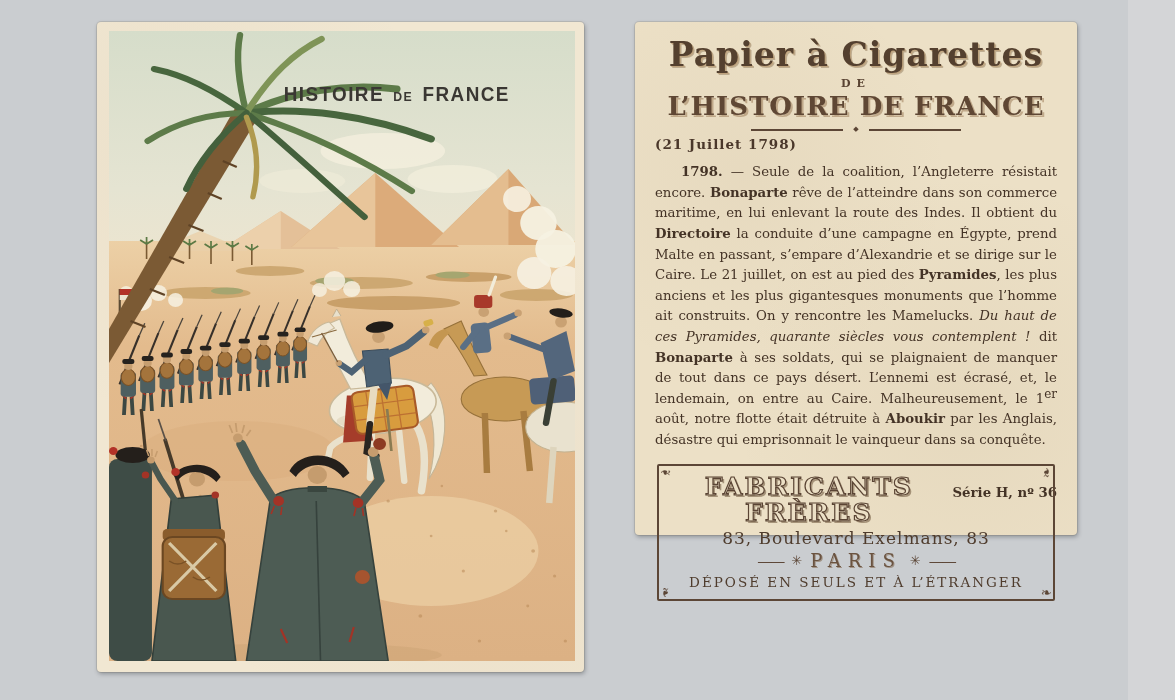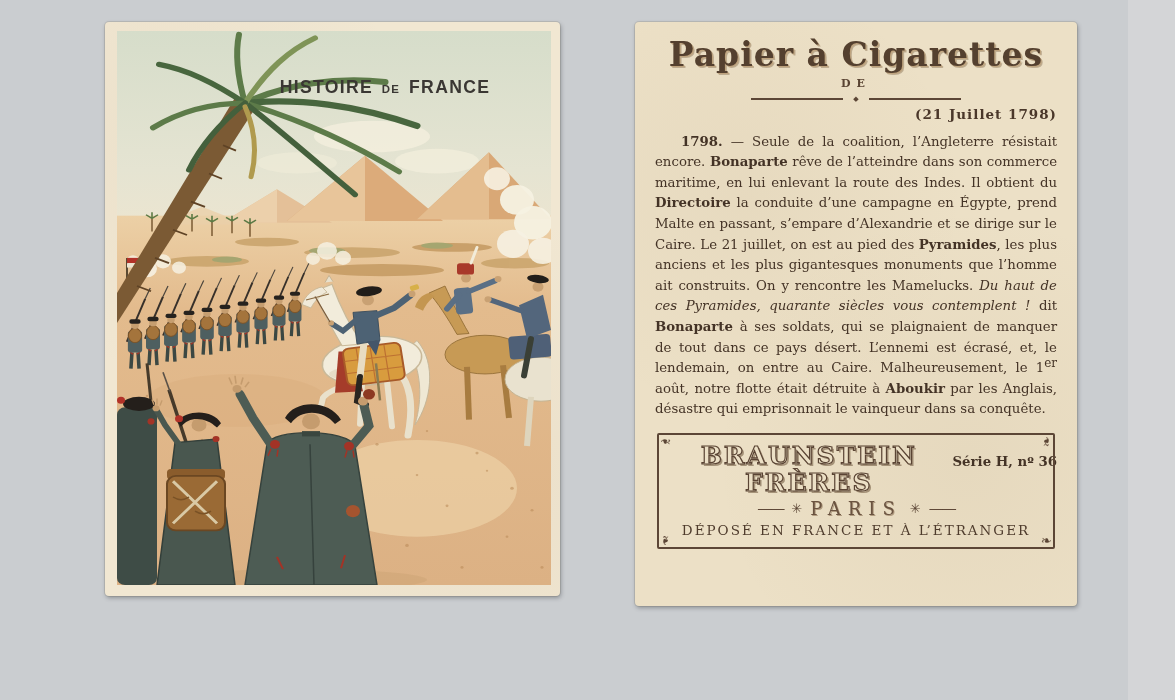--- a/index.html
+++ b/index.html
@@ -8,31 +8,32 @@
     background:#cacdd0;
     font-family:"DejaVu Serif","Liberation Serif",serif;
   }
   .bg-strip{position:absolute;top:0;right:0;width:47px;height:700px;background:#d4d5d7;}
   .card{
     position:absolute;border-radius:4px;
     box-shadow:1px 2px 4px rgba(70,75,82,.45), 0 0 0 1px rgba(120,110,90,.18);
   }
   
   #front-card{
-    left:105px;top:22px;width:455px;height:574px;
+    left:97px;top:22px;width:455px;height:650px;
     background:
       radial-gradient(circle at 15% 20%, rgba(140,110,70,.05), transparent 40%),
       radial-gradient(circle at 85% 80%, rgba(140,110,70,.06), transparent 45%),
       #f1e7d2;
+    padding-left: 32px;
   }
   #front-art{position:absolute;left:12px;top:9px;right:9px;bottom:11px;}
   #front-art svg{display:block;width:100%;height:100%;}
   
   #back-card{
-    left:635px;top:22px;width:442px;height:584px;
+    left:635px;top:22px;width:442px;height:513px;
     background:
       radial-gradient(circle at 25% 30%, rgba(130,100,60,.05), transparent 42%),
       radial-gradient(circle at 75% 75%, rgba(130,100,60,.06), transparent 46%),
       #ece0c6;
     color:#4a372a;
   }
   .back-inner{position:absolute;inset:0;padding:16px 20px 0 20px;box-sizing:border-box;}
   .hdr-line1{
     text-align:center;font-size:33px;font-weight:bold;color:#54402f;
     letter-spacing:1px;line-height:1.05;
@@ -49,21 +50,21 @@
     font-family:"DejaVu Serif","Liberation Serif",serif;
   }
   .divider{display:flex;align-items:center;justify-content:center;margin-top:6px;gap:10px;}
   .divider .rule{width:92px;border-top:2px solid #5c4636;height:0;}
   .divider .gem{font-size:7px;color:#5c4636;line-height:1;}
   .hdr-title{
     text-align:center;font-size:21px;font-weight:bold;color:#4a372a;
     letter-spacing:1.5px;margin-top:5px;
   }
   .hdr-date{
-    text-align:right;font-size:13.5px;font-weight:bold;color:#4a372a;
+    text-align:left;font-size:13.5px;font-weight:bold;color:#4a372a;
     letter-spacing:1px;margin-top:3px;
   }
   .body-text{
     margin-top:10px;font-size:13.3px;line-height:20.6px;text-align:justify;
     color:#443326;text-indent:26px;
   }
   .body-text .b{font-weight:bold;}
   .body-text .i{font-style:italic;}
   .body-text sup{font-size:12px;line-height:0;vertical-align:super;}
   .series{float:right;font-weight:bold;text-indent:0;margin-top:32px;}
@@ -375,42 +376,44 @@
       </g>
     </svg>
   </div>
 </div>
 
 <div id="back-card" class="card">
   <div class="back-inner">
 
     <div class="hdr-line1">Papier à Cigarettes</div>
     <div class="hdr-de">DE</div>
+    <div class="hdr-line3">L’HISTOIRE DE FRANCE</div>
 
     <div class="divider">
       <span class="rule"></span>
       <span class="gem">◆</span>
       <span class="rule"></span>
     </div>
 
     <div class="hdr-date">(21 Juillet 1798)</div>
 
     <p class="body-text"><span class="b">1798.</span><span> — Seule de la coalition, l’Angleterre résistait encore. </span><span class="b">Bonaparte</span><span> rêve de l’atteindre dans son commerce maritime, en lui enlevant la route des Indes. Il obtient du </span><span class="b">Directoire</span><span> la conduite d’une campagne en Égypte, prend Malte en passant, s’empare d’Alexandrie et se dirige sur le Caire. Le 21 juillet, on est au pied des </span><span class="b">Pyramides</span><span>, les plus anciens et les plus gigantesques monuments que l’homme ait construits. On y rencontre les Mamelucks. </span><span class="i">Du haut de ces Pyramides, quarante siècles vous contemplent !</span><span> dit </span><span class="b">Bonaparte</span><span> à ses soldats, qui se plaignaient de manquer de tout dans ce pays désert. L’ennemi est écrasé, et, le lendemain, on entre au Caire. Malheureusement, le 1</span><sup>er</sup><span> août, notre flotte était détruite à </span><span class="b">Aboukir</span><span> par les Anglais, désastre qui emprisonnait le vainqueur dans sa conquête.</span><span class="series">Série H, nº 36</span></p>
 
     <div class="publisher">
       <span class="corner tl">❧</span>
       <span class="corner tr">❧</span>
       <span class="corner bl">❧</span>
       <span class="corner br">❧</span>
 
-      <div class="pub-name">BRAUNSTEIN FRÈRES</div>
+      <div class="pub-name">FABRICANTS FRÈRES</div>
+      <div class="pub-addr">83, Boulevard Exelmans, 83</div>
       <div class="pub-paris-row">
         <span class="pub-dash">——</span>
         <span class="pub-star">✳</span>
         <span class="pub-paris">PARIS</span>
         <span class="pub-star">✳</span>
         <span class="pub-dash">——</span>
       </div>
-      <div class="pub-depose">DÉPOSÉ EN FRANCE ET À L’ÉTRANGER</div>
+      <div class="pub-depose">DÉPOSÉ EN SEULS ET À L’ÉTRANGER</div>
     </div>
 
   </div>
 </div>
 
 </body></html>

